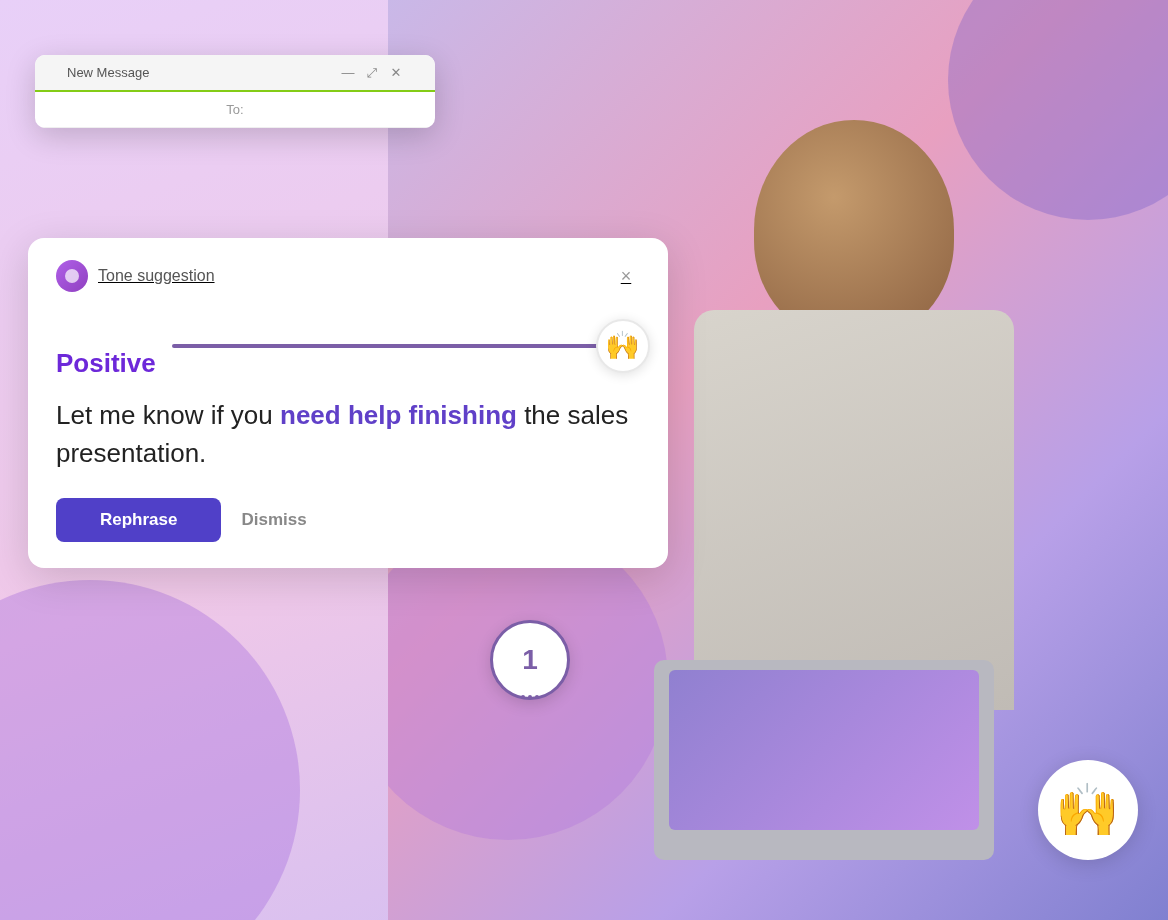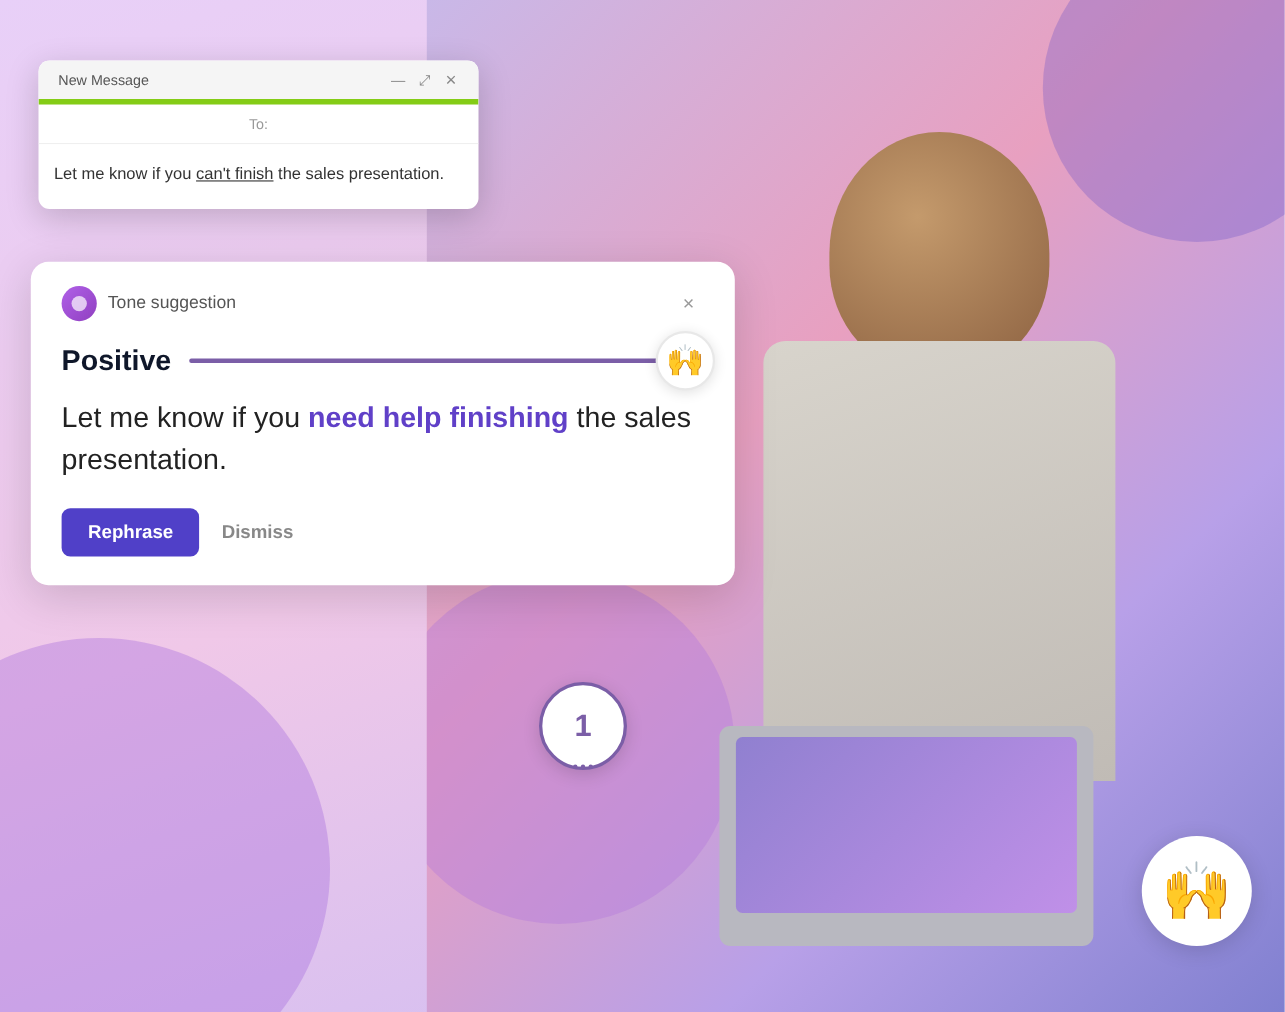--- a/index.html
+++ b/index.html
@@ -127,22 +127,22 @@
       width: 400px;
       background: white;
       border-radius: 10px;
       box-shadow: 0 8px 30px rgba(0,0,0,0.18);
       overflow: hidden;
       z-index: 10;
     }
 
     .email-titlebar {
       background: #f5f5f5;
-      border-bottom: 5px solid #84cc16;
-      padding: 10px 18px;
+      border-bottom: 2px solid #84cc16;
+      padding: 10px 32px;
       display: flex;
       align-items: center;
       justify-content: space-between;
     }
 
     .email-title-text {
       font-size: 13px;
       color: #555;
       font-weight: 500;
     }
@@ -200,20 +200,21 @@
       box-shadow: 0 10px 40px rgba(0,0,0,0.15);
       padding: 22px 28px 26px;
       z-index: 20;
     }
 
     .tone-card-header {
       display: flex;
       align-items: center;
       justify-content: space-between;
       margin-bottom: 20px;
+      text-decoration: underline;
     }
 
     .tone-header-left {
       display: flex;
       align-items: center;
       gap: 10px;
     }
 
     .tone-icon-circle {
       width: 32px;
@@ -254,21 +255,22 @@
     .tone-slider-row {
       display: flex;
       align-items: center;
       gap: 16px;
       margin-bottom: 18px;
     }
 
     .tone-name {
       font-size: 26px;
       font-weight: 800;
-      color: #0f172a;
+      color: #6d28d9;
+      margin-top: 36px;
     }
 
     .slider-track {
       flex: 1;
       height: 4px;
       background: #7B5EA7;
       border-radius: 2px;
       position: relative;
     }
 
@@ -307,21 +309,21 @@
       display: flex;
       align-items: center;
       gap: 20px;
     }
 
     .rephrase-btn {
       background: #5040C8;
       color: white;
       border: none;
       border-radius: 8px;
-      padding: 12px 24px;
+      padding: 12px 44px;
       font-size: 17px;
       font-weight: 600;
       cursor: pointer;
       transition: background 0.2s;
     }
 
     .dismiss-btn {
       background: none;
       border: none;
       color: #888;
@@ -412,23 +414,20 @@
     <div class="email-titlebar">
       <span class="email-title-text">New Message</span>
       <div class="window-controls">
         <span class="win-ctrl">—</span>
         <span class="win-ctrl">⤢</span>
         <span class="win-ctrl">✕</span>
       </div>
     </div>
     <div class="email-to-row">
       <span class="email-to-label">To:</span>
-    </div>
-    <div class="email-body">
-      <span>Let me know if you </span><span class="underline-text">can't finish</span><span> the sales presentation.</span>
     </div>
   </div>
 
   <div class="tone-card">
     <div class="tone-card-header">
       <div class="tone-header-left">
         <div class="tone-icon-circle">
           <div class="tone-icon-inner"></div>
         </div>
         <span class="tone-label">Tone suggestion</span>

